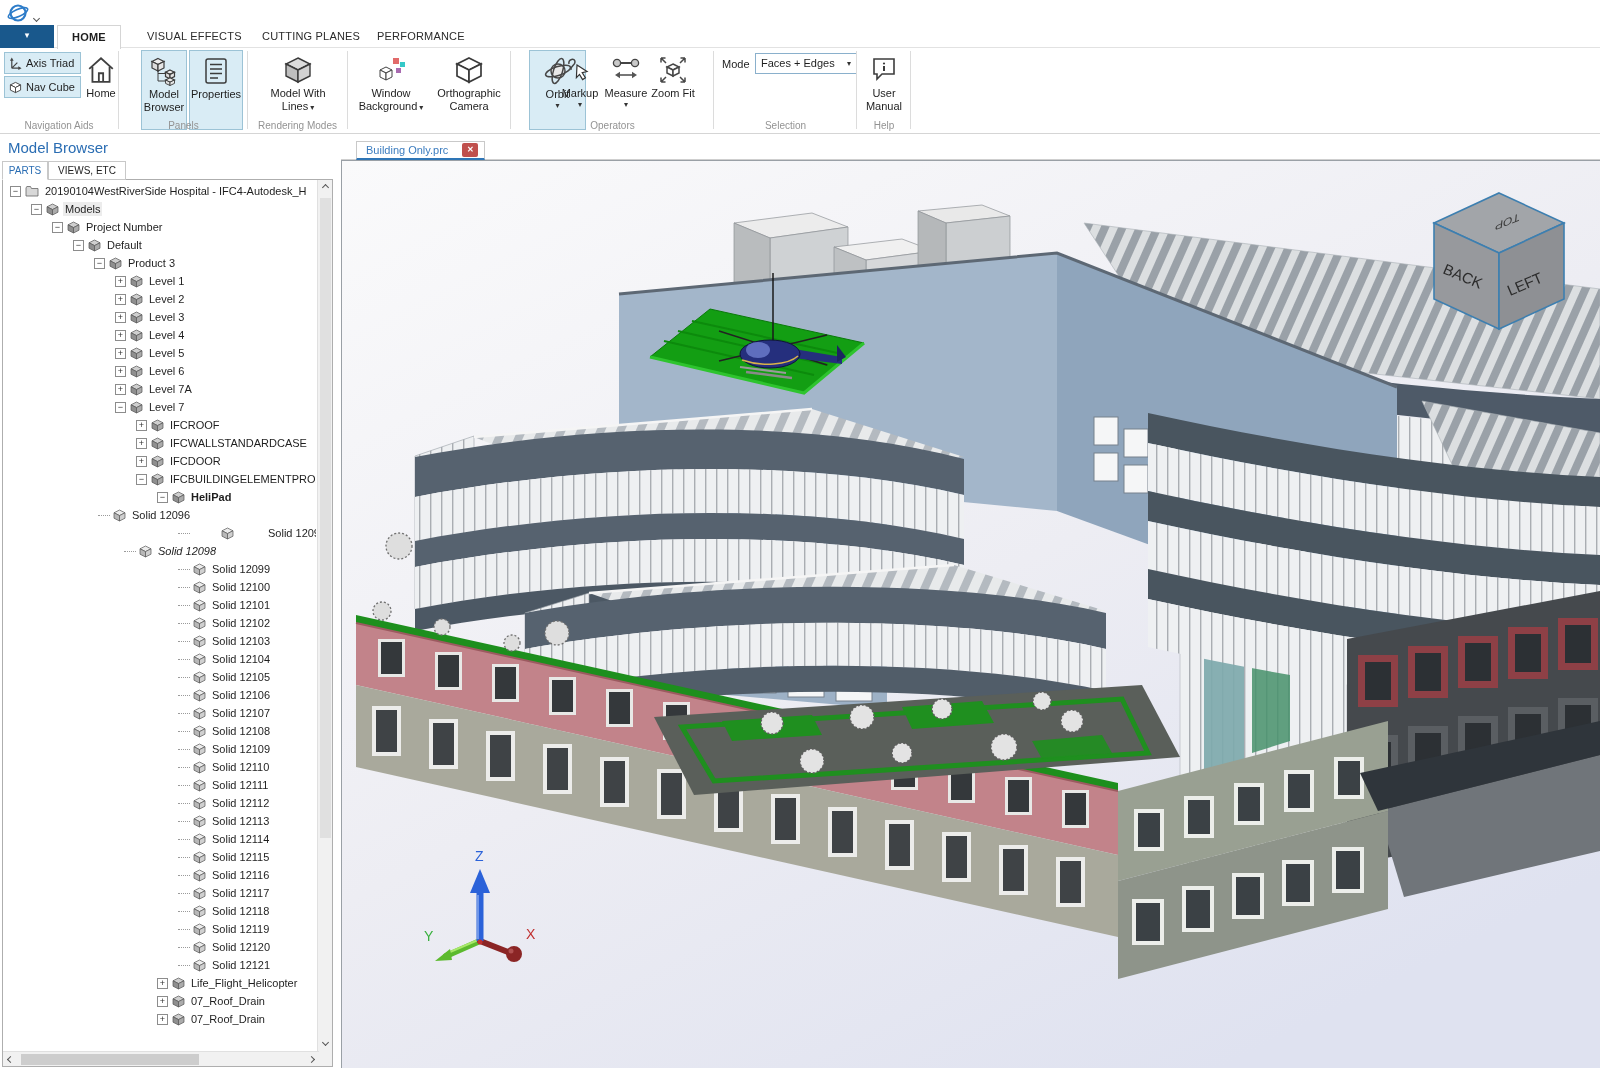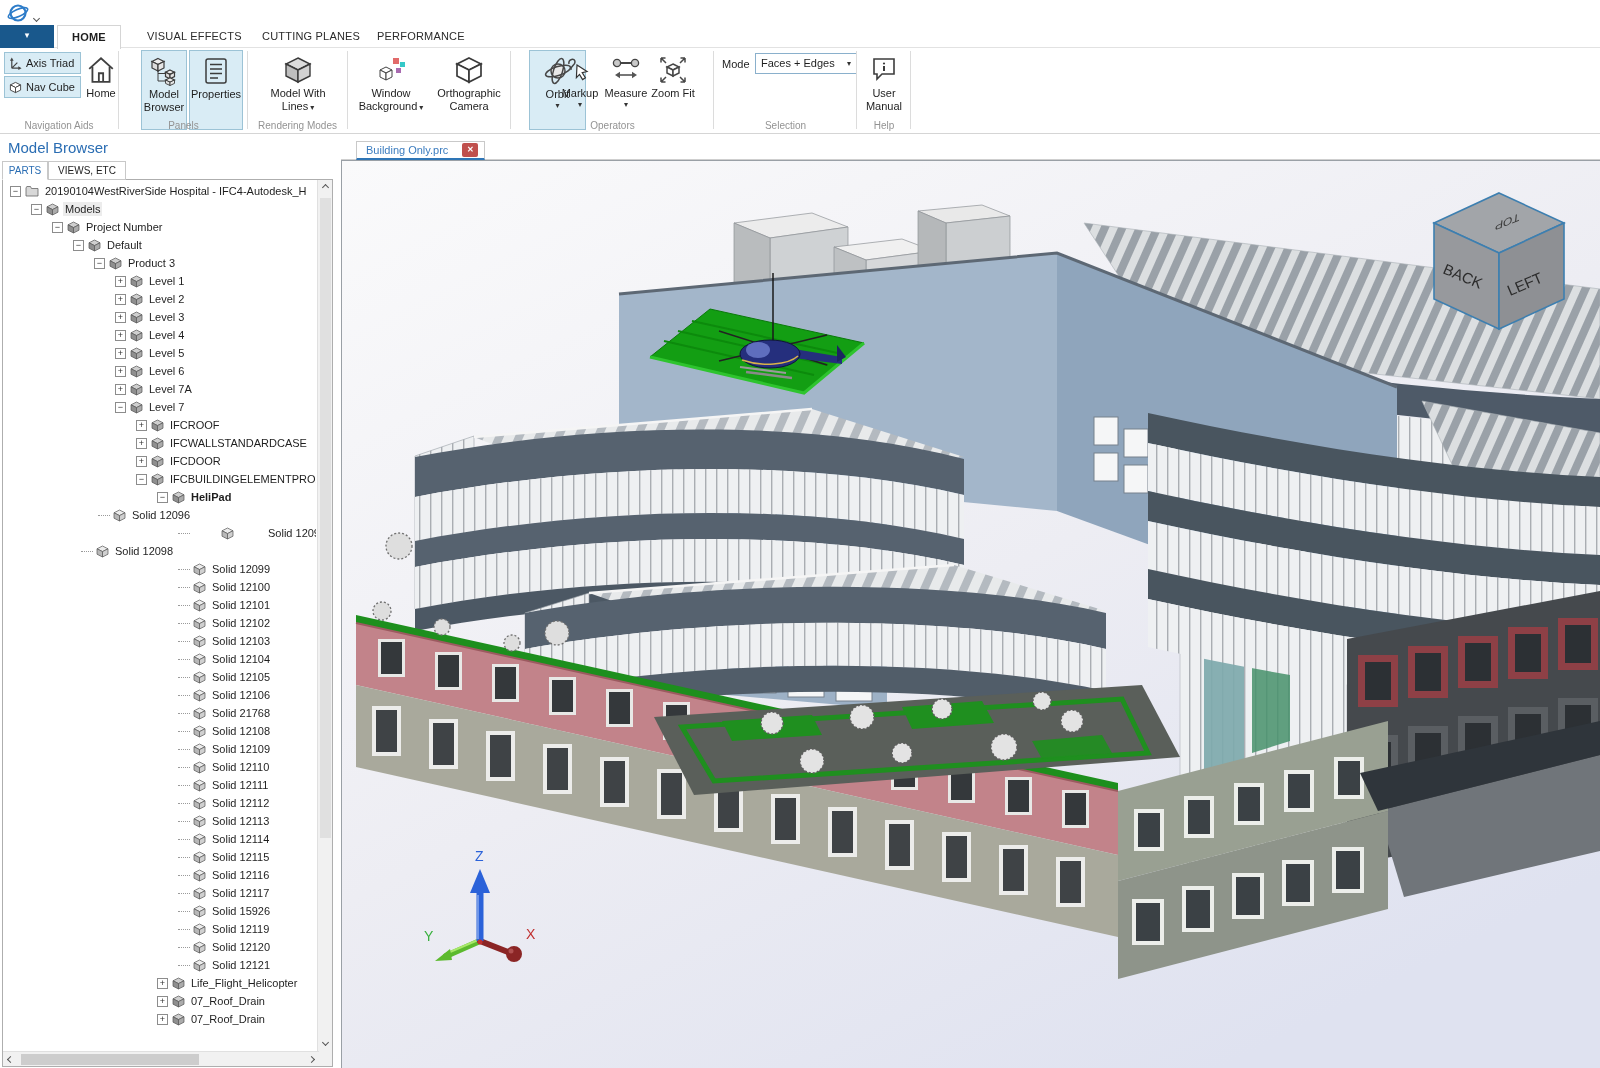--- a/index.html
+++ b/index.html
@@ -503,21 +503,21 @@
           <span class="stub"></span>
           <span class="ticon">
             <svg width="13" height="13" viewBox="0 0 13 13">
               <polygon points="6.5,1 12,3.8 6.5,6.6 1,3.8" fill="#ececec" stroke="#555" stroke-width="0.7"></polygon>
               <polygon points="1,3.8 6.5,6.6 6.5,12 1,9.2" fill="#b8b8b8" stroke="#555" stroke-width="0.7"></polygon>
               <polygon points="6.5,6.6 12,3.8 12,9.2 6.5,12" fill="#d0d0d0" stroke="#555" stroke-width="0.7"></polygon>
             </svg>
           </span>
           <span class="tlabel">Solid 12097</span>
         </div>
-        <div class="trow" style="padding-left: 77px;">
+        <div class="trow" style="padding-left: 120px; font-style: italic;">
           <span class="stub"></span>
           <span class="ticon">
             <svg width="13" height="13" viewBox="0 0 13 13">
               <polygon points="6.5,1 12,3.8 6.5,6.6 1,3.8" fill="#ececec" stroke="#555" stroke-width="0.7"></polygon>
               <polygon points="1,3.8 6.5,6.6 6.5,12 1,9.2" fill="#b8b8b8" stroke="#555" stroke-width="0.7"></polygon>
               <polygon points="6.5,6.6 12,3.8 12,9.2 6.5,12" fill="#d0d0d0" stroke="#555" stroke-width="0.7"></polygon>
             </svg>
           </span>
           <span class="tlabel">Solid 12098</span>
         </div>
@@ -611,21 +611,21 @@
         </div>
         <div class="trow" style="padding-left: 174px;">
           <span class="stub"></span>
           <span class="ticon">
             <svg width="13" height="13" viewBox="0 0 13 13">
               <polygon points="6.5,1 12,3.8 6.5,6.6 1,3.8" fill="#ececec" stroke="#555" stroke-width="0.7"></polygon>
               <polygon points="1,3.8 6.5,6.6 6.5,12 1,9.2" fill="#b8b8b8" stroke="#555" stroke-width="0.7"></polygon>
               <polygon points="6.5,6.6 12,3.8 12,9.2 6.5,12" fill="#d0d0d0" stroke="#555" stroke-width="0.7"></polygon>
             </svg>
           </span>
-          <span class="tlabel">Solid 21768</span>
+          <span class="tlabel">Solid 12107</span>
         </div>
         <div class="trow" style="padding-left: 174px;">
           <span class="stub"></span>
           <span class="ticon">
             <svg width="13" height="13" viewBox="0 0 13 13">
               <polygon points="6.5,1 12,3.8 6.5,6.6 1,3.8" fill="#ececec" stroke="#555" stroke-width="0.7"></polygon>
               <polygon points="1,3.8 6.5,6.6 6.5,12 1,9.2" fill="#b8b8b8" stroke="#555" stroke-width="0.7"></polygon>
               <polygon points="6.5,6.6 12,3.8 12,9.2 6.5,12" fill="#d0d0d0" stroke="#555" stroke-width="0.7"></polygon>
             </svg>
           </span>
@@ -732,21 +732,21 @@
         </div>
         <div class="trow" style="padding-left: 174px;">
           <span class="stub"></span>
           <span class="ticon">
             <svg width="13" height="13" viewBox="0 0 13 13">
               <polygon points="6.5,1 12,3.8 6.5,6.6 1,3.8" fill="#ececec" stroke="#555" stroke-width="0.7"></polygon>
               <polygon points="1,3.8 6.5,6.6 6.5,12 1,9.2" fill="#b8b8b8" stroke="#555" stroke-width="0.7"></polygon>
               <polygon points="6.5,6.6 12,3.8 12,9.2 6.5,12" fill="#d0d0d0" stroke="#555" stroke-width="0.7"></polygon>
             </svg>
           </span>
-          <span class="tlabel">Solid 15926</span>
+          <span class="tlabel">Solid 12118</span>
         </div>
         <div class="trow" style="padding-left: 174px;">
           <span class="stub"></span>
           <span class="ticon">
             <svg width="13" height="13" viewBox="0 0 13 13">
               <polygon points="6.5,1 12,3.8 6.5,6.6 1,3.8" fill="#ececec" stroke="#555" stroke-width="0.7"></polygon>
               <polygon points="1,3.8 6.5,6.6 6.5,12 1,9.2" fill="#b8b8b8" stroke="#555" stroke-width="0.7"></polygon>
               <polygon points="6.5,6.6 12,3.8 12,9.2 6.5,12" fill="#d0d0d0" stroke="#555" stroke-width="0.7"></polygon>
             </svg>
           </span>

